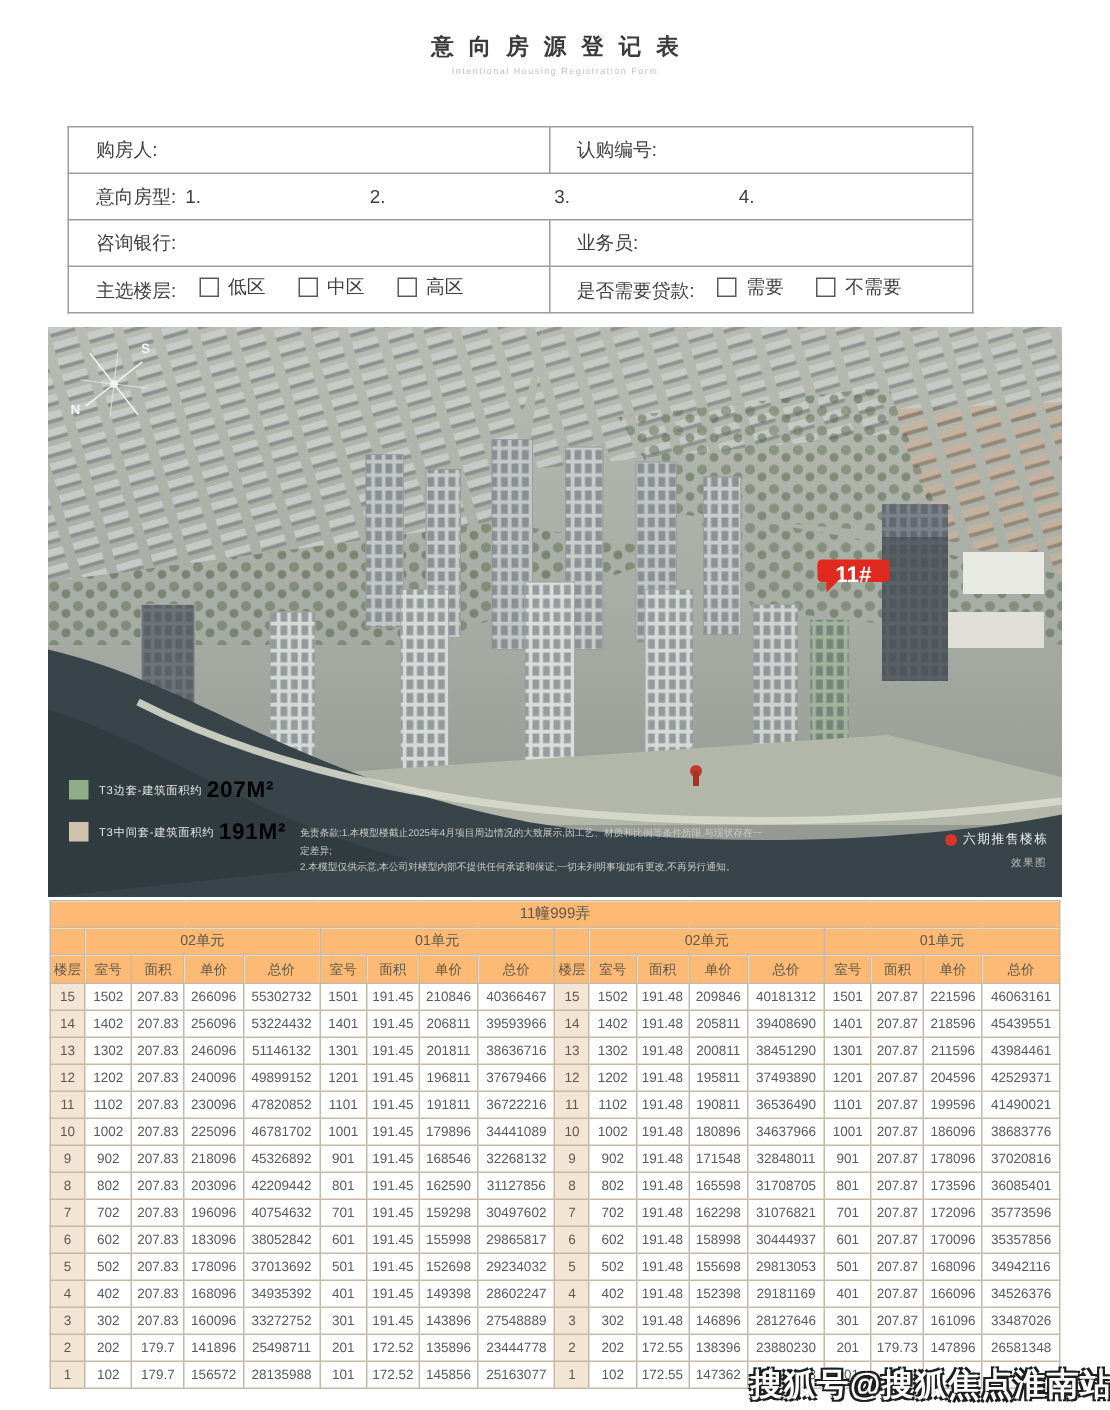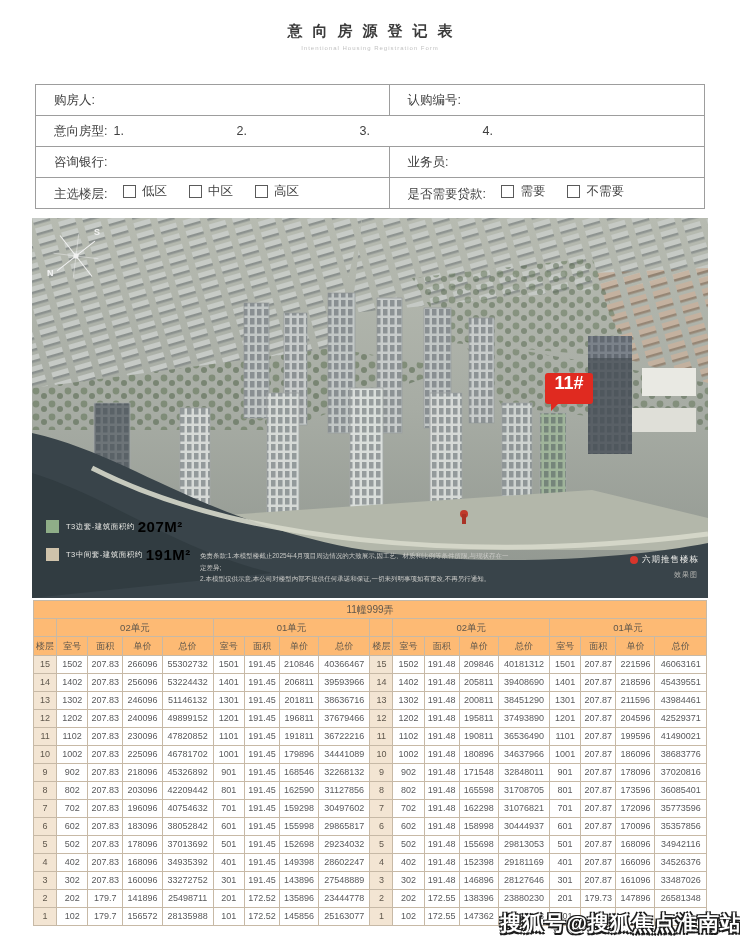--- a/index.html
+++ b/index.html
@@ -5,37 +5,37 @@
   html,body{margin:0;padding:0;}
   body{
     width:740px;height:940px;background:#ffffff;overflow:hidden;position:relative;
     font-family:"Liberation Sans","DejaVu Sans",sans-serif;color:#3f3f3f;
   }
   
   .doc-header{position:absolute;top:22px;left:0;width:740px;text-align:center;}
   .doc-title{font-size:15px;font-weight:600;letter-spacing:10px;color:#3b3b3b;text-indent:10px;}
   .doc-subtitle{margin-top:4px;font-size:6px;color:#c2c2c2;letter-spacing:1px;}
   
-  .reg-form{position:absolute;left:35px;top:84px;width:670px;border-collapse:collapse;table-layout:fixed;}
+  .reg-form{position:absolute;left:45px;top:84px;width:604px;border-collapse:collapse;table-layout:fixed;}
   .reg-form td{border:1px solid #9d9d9d;height:30px;padding:0 0 0 18px;font-size:12.5px;color:#3f3f3f;vertical-align:middle;}
   .fill-slot{display:inline-block;min-width:60px;}
   .intent-row-flex{display:flex;align-items:center;}
   .intent-item{flex:0 0 123px;font-size:12.5px;}
   .check-opt{display:inline-flex;align-items:center;margin-left:22px;}
   .check-opt:first-of-type{margin-left:12px;}
   .checkbox{display:inline-block;width:11px;height:11px;border:1px solid #5a5a5a;background:#fff;margin-right:6px;}
   
   .render-wrap{position:absolute;left:32px;top:218px;width:676px;height:380px;overflow:hidden;background:#9aa098;}
   .render-wrap svg.scene{position:absolute;left:0;top:0;}
   .compass{position:absolute;left:14px;top:8px;width:60px;height:60px;}
   .compass .letter{position:absolute;color:#f3f3f3;font-size:9px;font-weight:600;}
   .compass .letter.s{right:6px;top:1px;}
   .compass .letter.n{left:1px;bottom:8px;}
-  .bldg-tag{position:absolute;left:513px;top:155px;width:48px;height:31px;background:#e02a20;color:#fff;
-    font-size:18px;font-weight:700;text-align:center;line-height:21px;border-radius:3px;}
+  .bldg-tag{position:absolute;left:513px;top:155px;width:48px;height:15px;background:#e02a20;color:#fff;
+    font-size:15px;font-weight:700;text-align:center;line-height:21px;border-radius:3px;}
   .bldg-tag:after{content:"";position:absolute;left:6px;bottom:-7px;border:5px solid transparent;border-top-color:#e02a20;border-left-color:#e02a20;}
   .legend{position:absolute;left:14px;top:300px;}
   .legend-item{display:flex;align-items:center;margin-bottom:11px;}
   .legend-swatch{width:13px;height:13px;margin-right:7px;flex:0 0 13px;}
   .legend-label{color:#e8e8e4;font-size:7.5px;letter-spacing:.5px;}
   .legend-value{color:#000000;font-size:15px;font-weight:600;margin-left:3px;letter-spacing:.5px;}
   .disclaimer{position:absolute;left:168px;top:332px;width:310px;color:#c9c9c6;font-size:6.5px;line-height:1.8;}
   .marker-line{position:absolute;left:598px;top:336px;display:flex;align-items:center;}
   .marker-dot{width:8px;height:8px;border-radius:50%;background:#d8352b;margin-right:4px;}
   .marker-text{color:#efefec;font-size:8.5px;letter-spacing:1px;}

